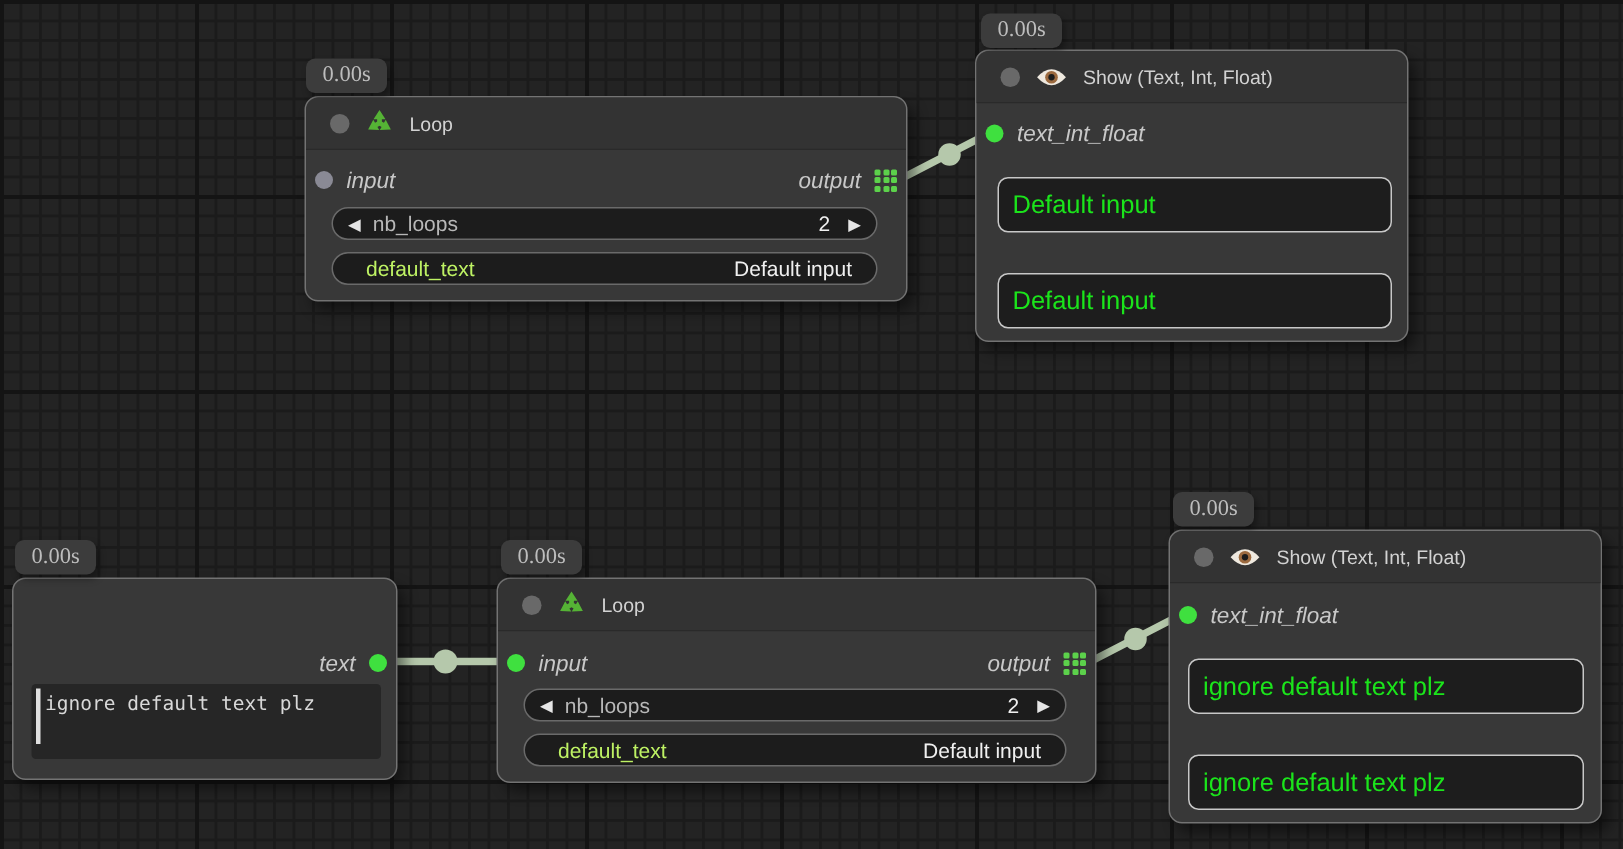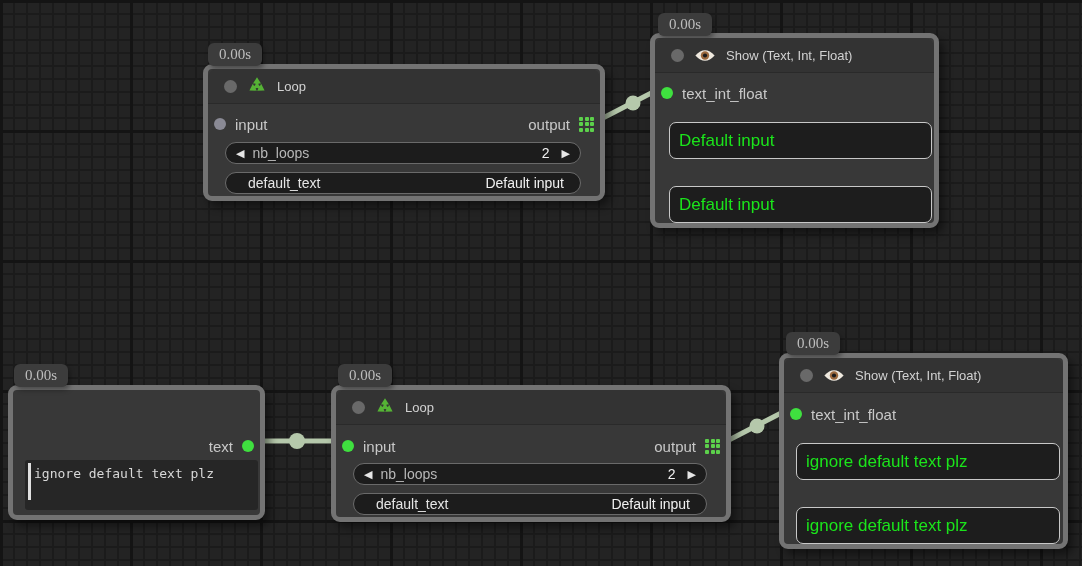--- a/index.html
+++ b/index.html
@@ -13,21 +13,21 @@
       linear-gradient(#1b1b1b 2px, transparent 2px),
       linear-gradient(90deg,#1b1b1b 2px, transparent 2px);
     background-size:130px 130px,130px 130px,13px 13px,13px 13px;
   }
   #wires{position:absolute;left:0;top:0;width:1082px;height:566px;z-index:1;}
   .wire{stroke:#b5c8ab;stroke-width:5;stroke-linecap:round;fill:none;}
   .wire-dot{fill:#b5c8ab;}
 
   .node{
     position:absolute;z-index:2;
-    background:#383838;border:5px solid #737373;border-radius:9px;
+    background:#383838;border:1px solid #737373;border-radius:9px;
     box-shadow:5px 6px 9px rgba(0,0,0,.45);
     box-sizing:border-box;
   }
   .badge{
     position:absolute;top:-26px;left:0;height:23px;line-height:23px;
     background:#3c3c3c;border-radius:6px;padding:0 11px;
     font-family:"Liberation Serif",serif;font-size:15px;color:#bdbdbd;
     box-shadow:2px 3px 5px rgba(0,0,0,.35);
   }
   .titlebar{
@@ -35,38 +35,38 @@
     background:#333333;border-radius:9px 9px 0 0;
     border-bottom:1px solid #2a2a2a;
     display:flex;align-items:center;gap:10px;padding-left:16px;
     box-sizing:border-box;
   }
   .collapse-dot{width:13px;height:13px;border-radius:50%;background:#696969;flex:none;}
   .titleicon{flex:none;display:flex;align-items:center;}
   .ntitle{font-size:13px;color:#d2d2d2;white-space:nowrap;}
 
   .slotrow{position:absolute;left:0;right:0;height:20px;display:flex;align-items:center;
-    justify-content:space-between;padding:0 6px;box-sizing:border-box;font-size:15px;color:#c8c8c8;}
+    justify-content:space-between;padding:0 6px;box-sizing:border-box;font-size:15px;color:#c8c8c8;font-style:italic;}
   .slot{display:flex;align-items:center;gap:9px;}
   .pin{width:12px;height:12px;border-radius:50%;flex:none;}
   .pin.gray{background:#8a8a95;}
   .pin.green{background:#3fe03f;}
 
   .gridicon{display:grid;grid-template-columns:repeat(3,4px);grid-template-rows:repeat(3,4px);gap:1.5px;flex:none;}
   .gridicon i{background:#5cd14b;border-radius:1px;}
 
   .widget{
     position:absolute;left:17px;right:19px;height:22px;
     background:#1c1c1c;border:1px solid #6a6a6a;border-radius:12px;
     display:flex;align-items:center;padding:0 10px;box-sizing:border-box;
     font-size:14px;white-space:nowrap;
   }
   .widget .arrow{color:#e6e6e6;font-size:11px;flex:none;}
   .widget .wlabel{color:#b8b8b8;margin:0 8px;}
-  .widget .wlabel.dim{color:#e5e5e5;margin-left:12px;}
+  .widget .wlabel.dim{color:#bef264;margin-left:12px;}
   .widget .spacer{flex:1;}
   .widget .wvalue{color:#f0f0f0;margin-right:12px;}
   .widget .wvalue.noarrow{margin-right:6px;}
 
   .showbox{
     position:absolute;background:#1d1d1d;border:1.5px solid #c8c8c8;border-radius:7px;
     box-sizing:border-box;display:flex;align-items:center;padding-left:9px;
     font-size:17px;color:#1be41b;white-space:nowrap;
   }
   .writearea{

